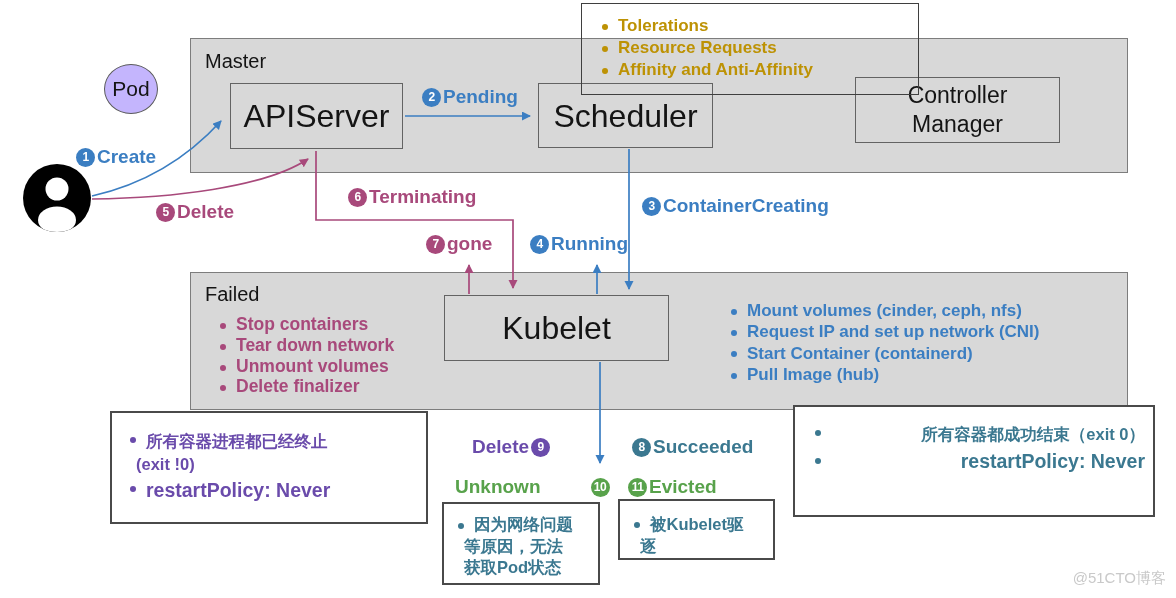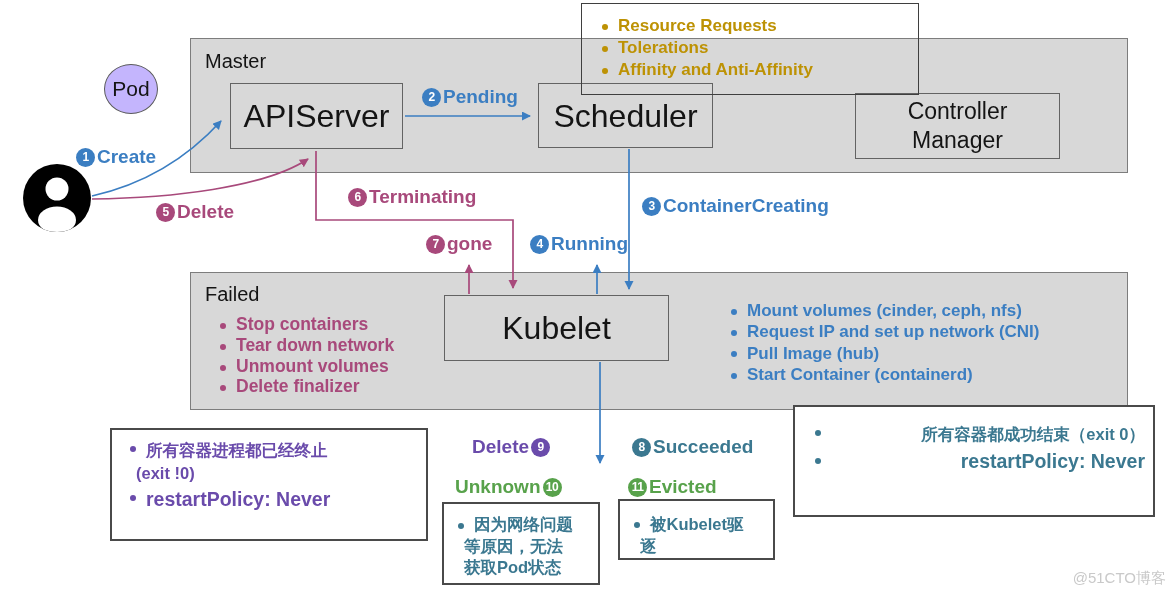--- a/index.html
+++ b/index.html
@@ -58,47 +58,47 @@
   <div class="pod-circle">
     <span>Pod</span>
   </div>
 
   <div class="node" style="left:230px;top:83px;width:173px;height:66px;">
     <span>APIServer</span>
   </div>
   <div class="node" style="left:538px;top:83px;width:175px;height:65px;">
     <span>Scheduler</span>
   </div>
-  <div class="node" style="left:855px;top:77px;width:205px;height:66px;font-size:23px;margin-top:16px;">
+  <div class="node" style="left:855px;top:77px;width:205px;height:66px;font-size:23px;">
     <span style="display:inline-block;width:135px;">Controller Manager</span>
   </div>
   <div class="node" style="left:444px;top:295px;width:225px;height:66px;">
     <span>Kubelet</span>
   </div>
 
   <div class="annotation-box">
     <ul class="dots c-gold gold-list">
+      <li>Tolerations</li>
       <li>Resource Requests</li>
-      <li>Tolerations</li>
       <li>Affinity and Anti-Affinity</li>
     </ul>
   </div>
 
   <ul class="dots c-magenta minion-list">
     <li>Stop containers</li>
     <li>Tear down network</li>
     <li>Unmount volumes</li>
     <li>Delete finalizer</li>
   </ul>
 
   <ul class="dots c-blue kubelet-list">
     <li>Mount volumes (cinder, ceph, nfs)</li>
     <li>Request IP and set up network (CNI)</li>
+    <li>Start Container (containerd)</li>
     <li>Pull Image (hub)</li>
-    <li>Start Container (containerd)</li>
   </ul>
 
   <svg style="position:absolute;left:22px;top:163px;z-index:2;" width="70" height="70" viewBox="0 0 70 70">
     <defs>
         <clipPath id="avclip">
           <circle cx="35" cy="35" r="34"></circle>
         </clipPath>
       </defs>
     <circle cx="35" cy="35" r="34" fill="#000"></circle>
     <g clip-path="url(#avclip)">
@@ -173,34 +173,34 @@
       <span class="badge">
         <span class="badge-num">9</span>
       </span>
   </div>
   <div class="flow-label c-teal" style="left:630px;top:436px;">
     <span class="badge">
         <span class="badge-num">8</span>
       </span>
       <span>Succeeded</span>
   </div>
-  <div class="flow-label c-green" style="left:455px;top:476px;">
+  <div class="flow-label c-green" style="left:455px;top:476px;gap:48px;">
     <span>Unknown</span>
       <span class="badge">
         <span class="badge-num">10</span>
       </span>
   </div>
   <div class="flow-label c-green" style="left:626px;top:476px;">
     <span class="badge">
         <span class="badge-num">11</span>
       </span>
       <span>Evicted</span>
   </div>
 
-  <div class="note-box c-purple" style="left:110px;top:428px;width:318px;height:113px;padding:7px 8px 0 12px;">
+  <div class="note-box c-purple" style="left:110px;top:411px;width:318px;height:113px;padding:15px 8px 0 12px;">
     <div class="note-line bullet" style="font-size:16.5px;line-height:26px;">所有容器进程都已经终止</div>
     <div class="note-line cont" style="font-size:16.5px;line-height:21px;">(exit !0)</div>
     <div class="note-line bullet" style="font-size:19.5px;line-height:30px;">restartPolicy: Never</div>
   </div>
 
   <div class="note-box c-teal" style="left:442px;top:502px;width:158px;height:83px;padding:10px 4px 0 8px;">
     <div class="note-line bullet" style="font-size:16.5px;line-height:21.5px;">因为网络问题</div>
     <div class="note-line cont" style="font-size:16.5px;line-height:21.5px;">等原因，无法</div>
     <div class="note-line cont" style="font-size:16.5px;line-height:21.5px;">获取Pod状态</div>
   </div>

